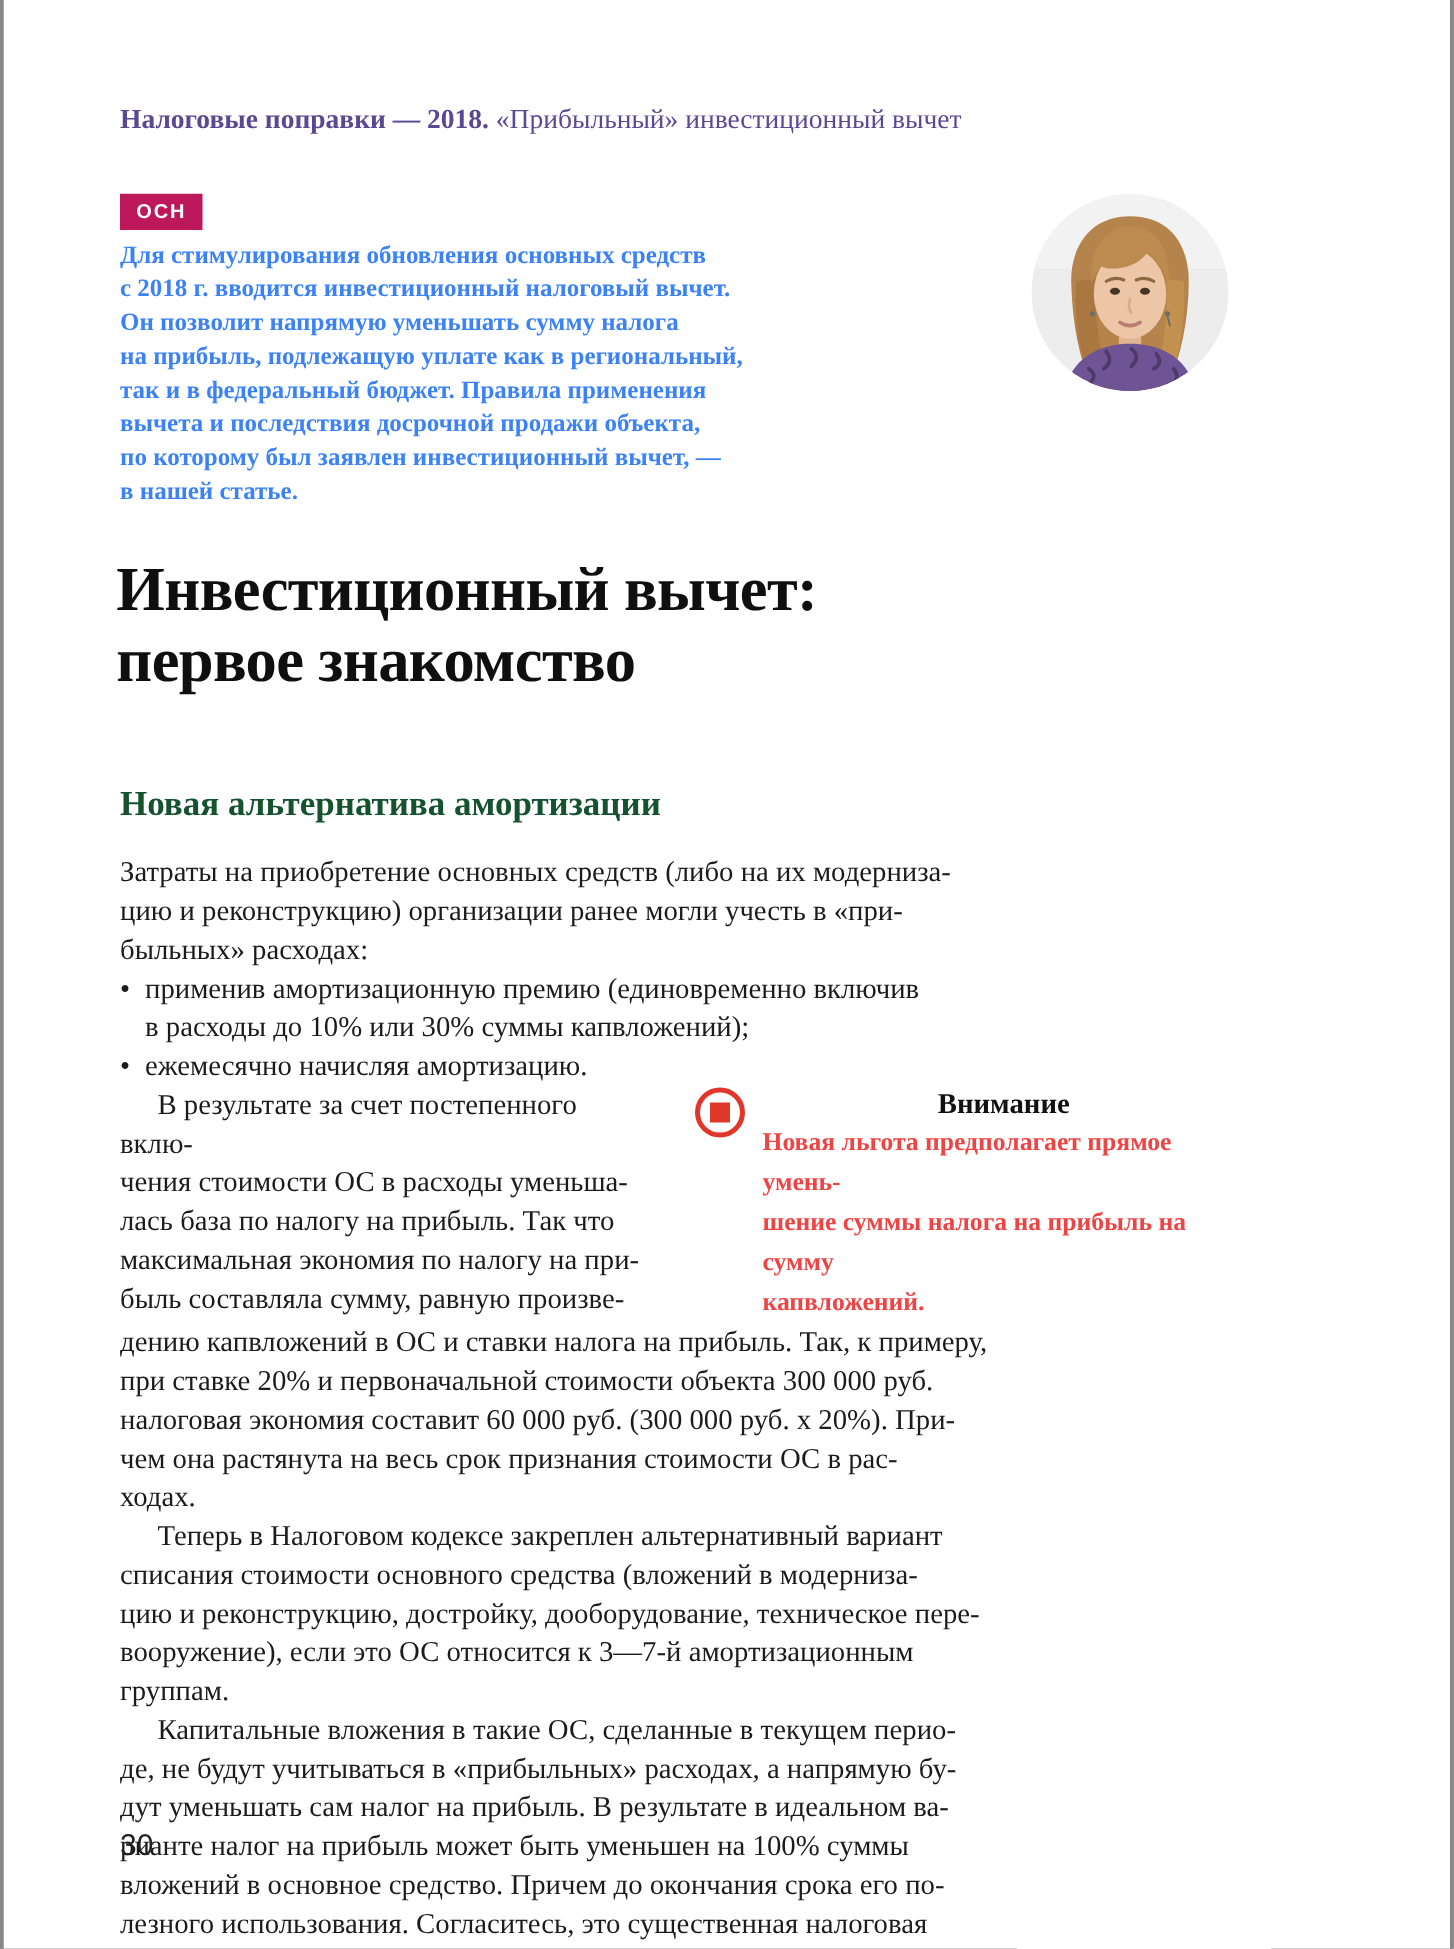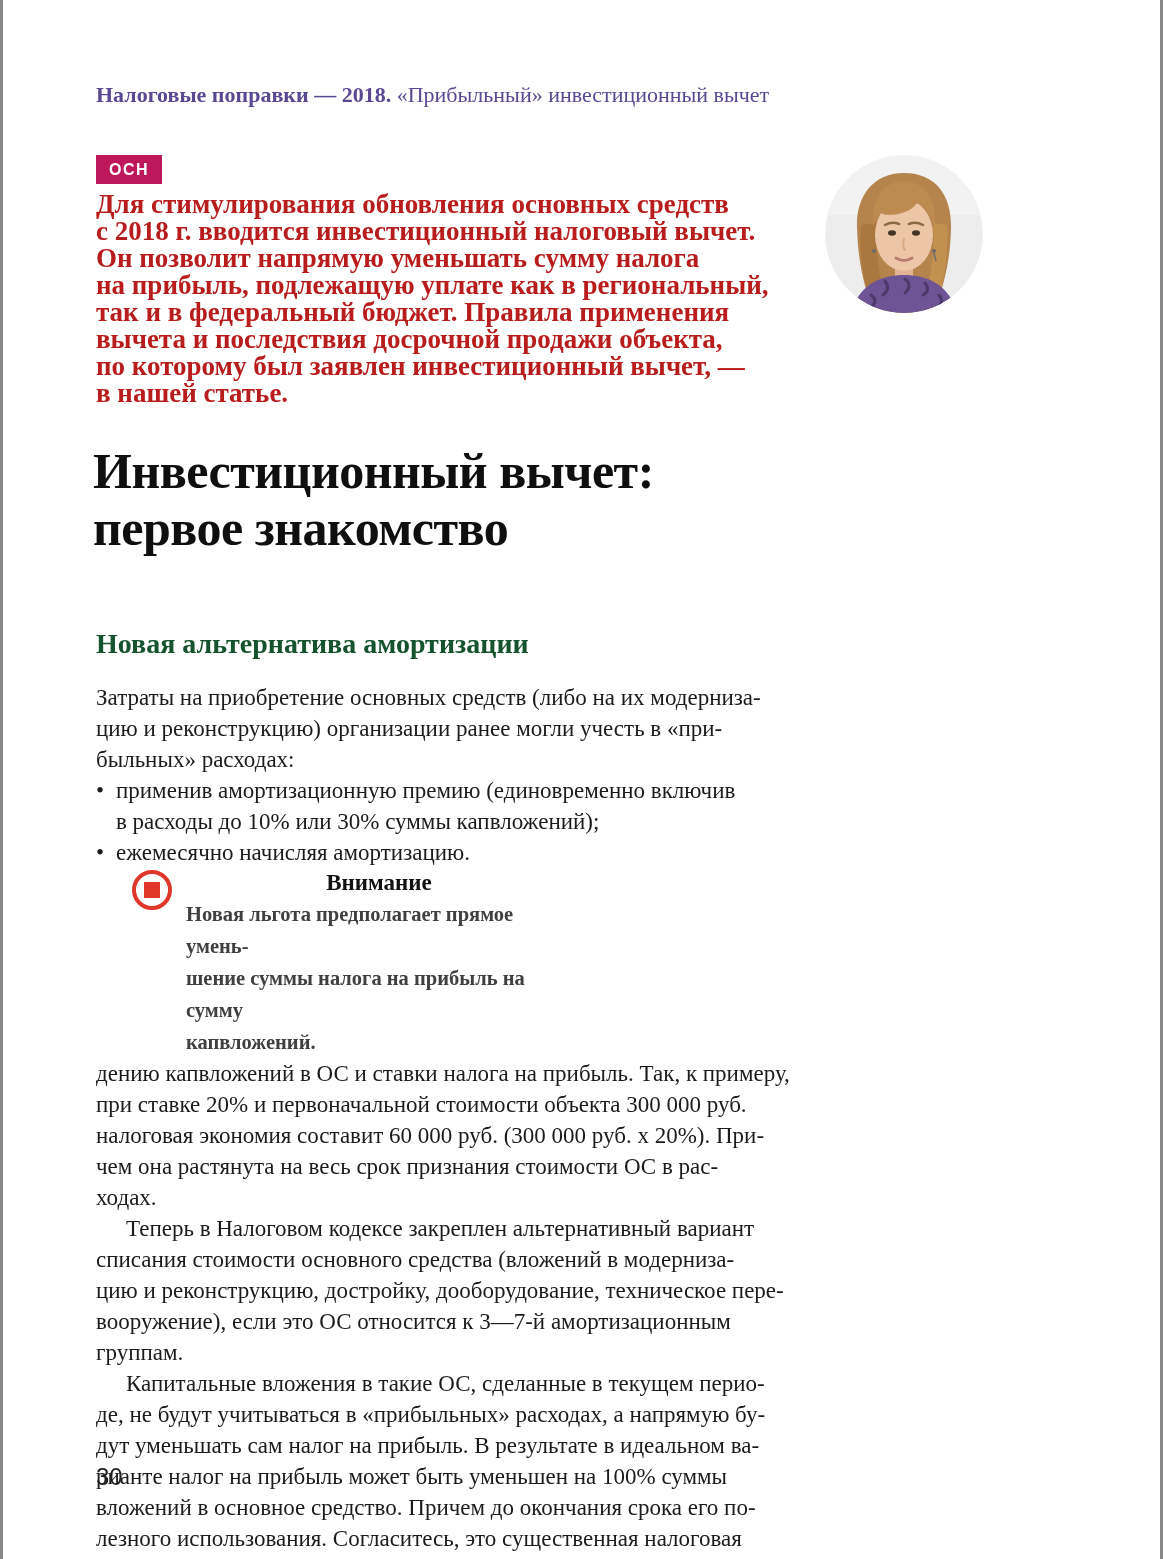--- a/index.html
+++ b/index.html
@@ -26,22 +26,22 @@
     position:absolute;left:93px;top:155px;
     background:#be185d;color:#ffffff;
     font-family:"Liberation Sans","DejaVu Sans",sans-serif;
     font-weight:bold;font-size:16px;line-height:29px;
     height:29px;min-width:66px;text-align:center;
     letter-spacing:1.5px;padding:0 8px;box-sizing:border-box;
   }
 
   .intro{
     position:absolute;left:93px;top:191px;width:690px;
-    font-weight:bold;font-size:27px;line-height:27px;
-    color:#b91c1c;
+    font-weight:bold;font-size:20px;line-height:27px;
+    color:#3b82f6;
   }
 
   .portrait{
     position:absolute;left:822px;top:155px;
     width:158px;height:158px;border-radius:50%;overflow:hidden;
   }
   .author-caption{
     position:absolute;left:820px;top:330px;
     font-style:italic;font-size:19px;line-height:27px;color:#2b2b2b;
   }
@@ -79,21 +79,21 @@
     margin-top:2px;
   }
   .attention-icon .sq{width:16px;height:16px;background:#e0372a;}
   .attention-content{margin-left:14px;}
   .attention-title{
     font-weight:bold;font-size:23px;line-height:30px;color:#111111;
     margin:0 0 6px 0;
     text-align:center;
   }
   .attention-text{
-    font-weight:bold;font-size:20.5px;line-height:32px;color:#404040;
+    font-weight:bold;font-size:20.5px;line-height:32px;color:#ef4444;
   }
 
   .page-number{
     position:absolute;left:93px;top:1463px;
     font-family:"Liberation Sans","DejaVu Sans",sans-serif;
     font-size:24px;color:#222222;
   }
 </style>
 </head>
 <body>
@@ -171,20 +171,25 @@
       <span class="bullet-dot">•</span>
       <span class="bullet-text pre">применив амортизационную премию (единовременно включив
 в расходы до 10% или 30% суммы капвложений);</span>
     </div>
     <div class="bullet-item">
       <span class="bullet-dot">•</span>
       <span class="bullet-text pre">ежемесячно начисляя амортизацию.</span>
     </div>
 
     <div class="wrap-row">
+      <p class="narrow-col pre indent">В результате за счет постепенного вклю-
+чения стоимости ОС в расходы уменьша-
+лась база по налогу на прибыль. Так что
+максимальная экономия по налогу на при-
+быль составляла сумму, равную произве-</p>
 
       <div class="attention-box">
         <div class="attention-icon">
           <div class="sq"></div>
         </div>
         <div class="attention-content">
           <p class="attention-title">Внимание</p>
           <div class="attention-text pre">Новая льгота предполагает прямое умень-
 шение суммы налога на прибыль на сумму
 капвложений.</div>

